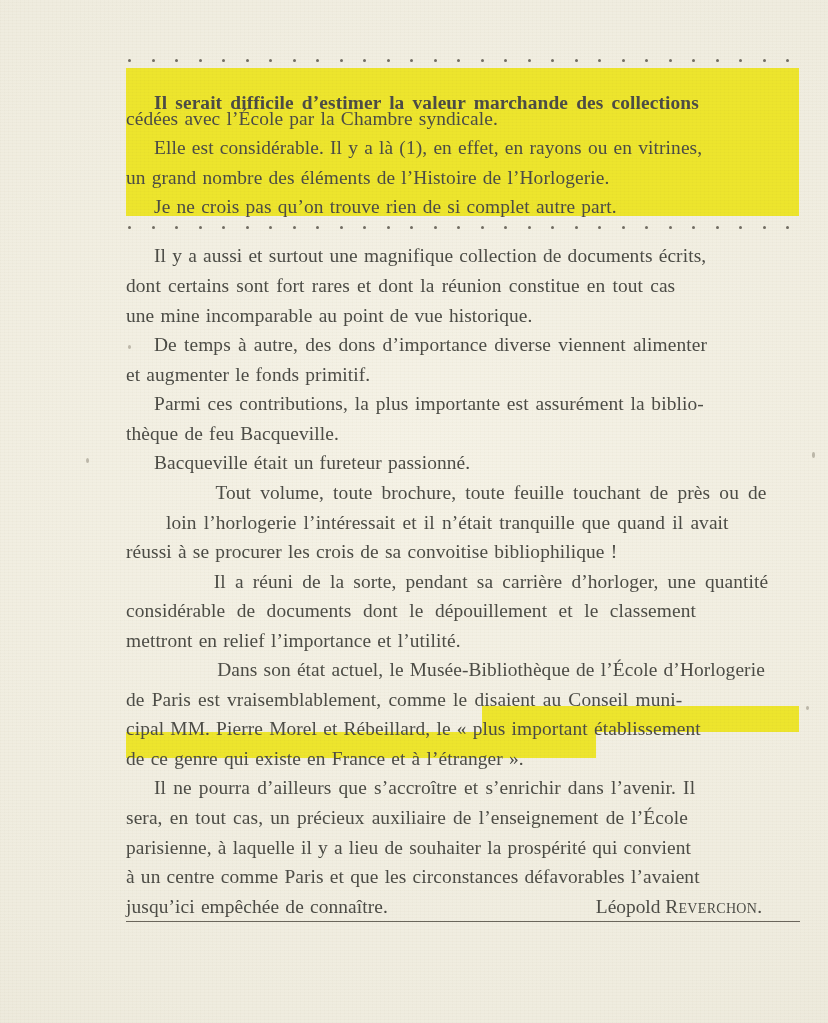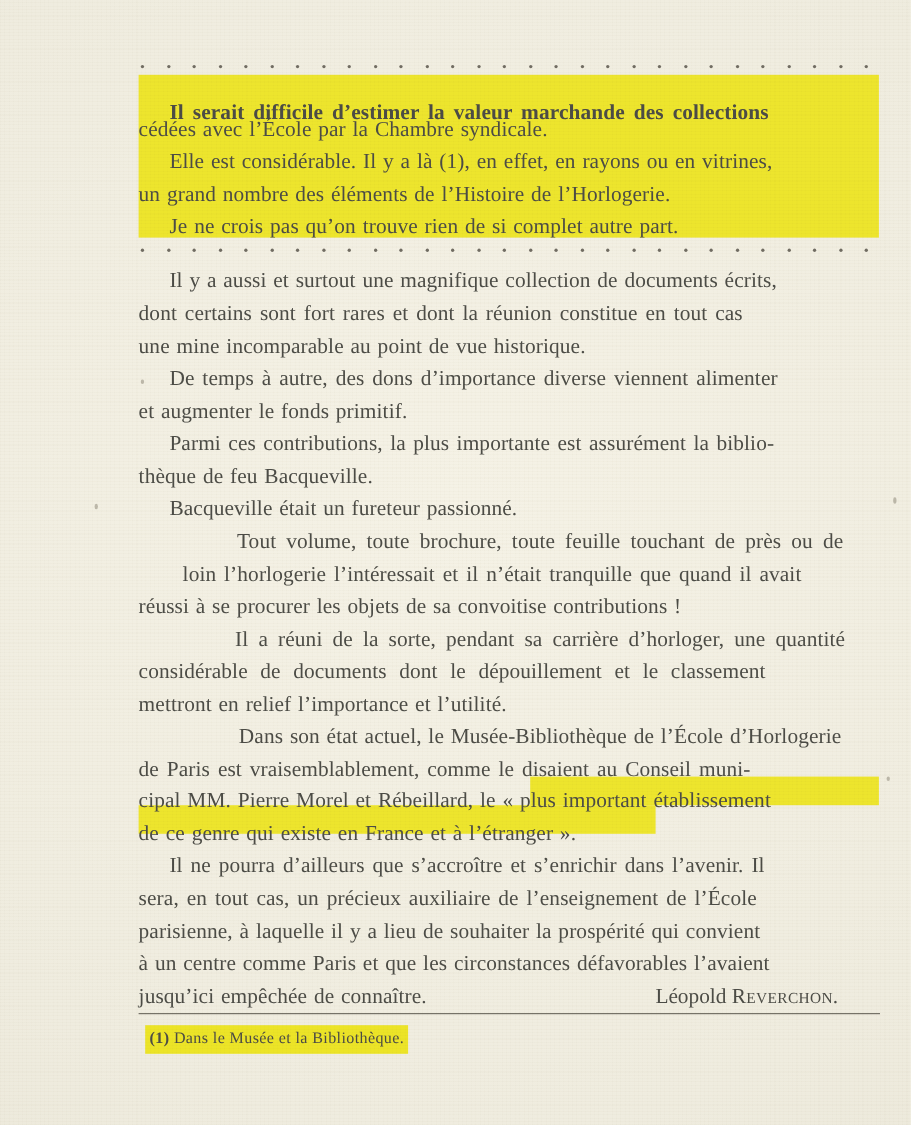--- a/index.html
+++ b/index.html
@@ -237,21 +237,21 @@
     <div class="line indent j5" style="top:330px;">De temps à autre, des dons d’importance diverse viennent alimenter</div>
     <div class="line j2" style="top:360px;">et augmenter le fonds primitif.</div>
 
     <div class="line indent j9" style="top:389px;">Parmi ces contributions, la plus importante est assurément la biblio-</div>
     <div class="line j2" style="top:419px;">thèque de feu Bacqueville.</div>
 
     <div class="line indent j2" style="top:448px;">Bacqueville était un fureteur passionné.</div>
 
     <div class="line indent j7" style="top:478px;">Tout volume, toute brochure, toute feuille touchant de près ou de</div>
     <div class="line j5" style="top:508px;margin-left:40px;">loin l’horlogerie l’intéressait et il n’était tranquille que quand il avait</div>
-    <div class="line j2" style="top:537px;">réussi à se procurer les objets de sa convoitise contributions !</div>
+    <div class="line j2" style="top:537px;">réussi à se procurer les crois de sa convoitise bibliophilique !</div>
 
     <div class="line indent j7" style="top:567px;">Il a réuni de la sorte, pendant sa carrière d’horloger, une quantité</div>
     <div class="line j6" style="top:596px;">considérable de documents dont le dépouillement et le classement</div>
     <div class="line j2" style="top:626px;">mettront en relief l’importance et l’utilité.</div>
 
     <div class="line indent j2" style="top:655px;text-align:center;">Dans son état actuel, le Musée-Bibliothèque de l’École d’Horlogerie</div>
     <div class="line j5" style="top:685px;">de Paris est vraisemblablement, comme le disaient au Conseil muni-</div>
     <div class="line j2" style="top:714px;">
       <span class="seg">cipal MM. Pierre Morel et Rébeillard,</span><span class="seg"> </span><span class="seg">le « plus important établissement</span>
     </div>
@@ -267,22 +267,19 @@
 
     <div class="signature" style="top:892px; right:38px;">
       <span>Léopold</span>
       <span class="smallcaps">Reverchon</span><span>.</span>
     </div>
 
   </div>
 
   <div class="footnote-rule"></div>
 
-  <div class="footnote">
-    <span class="hl-inline"><span class="fn-num">(1)</span> <span>Dans le Musée et la Bibliothèque.</span></span>
-  </div>
 
   <div class="speck" style="left:86px;  top:458px; width:3px; height:5px;"></div>
   <div class="speck" style="left:812px; top:452px; width:3px; height:6px;"></div>
   <div class="speck" style="left:806px; top:706px; width:3px; height:4px;"></div>
   <div class="speck" style="left:128px; top:345px; width:3px; height:4px;"></div>
 
 </div>
 
 </body></html>

